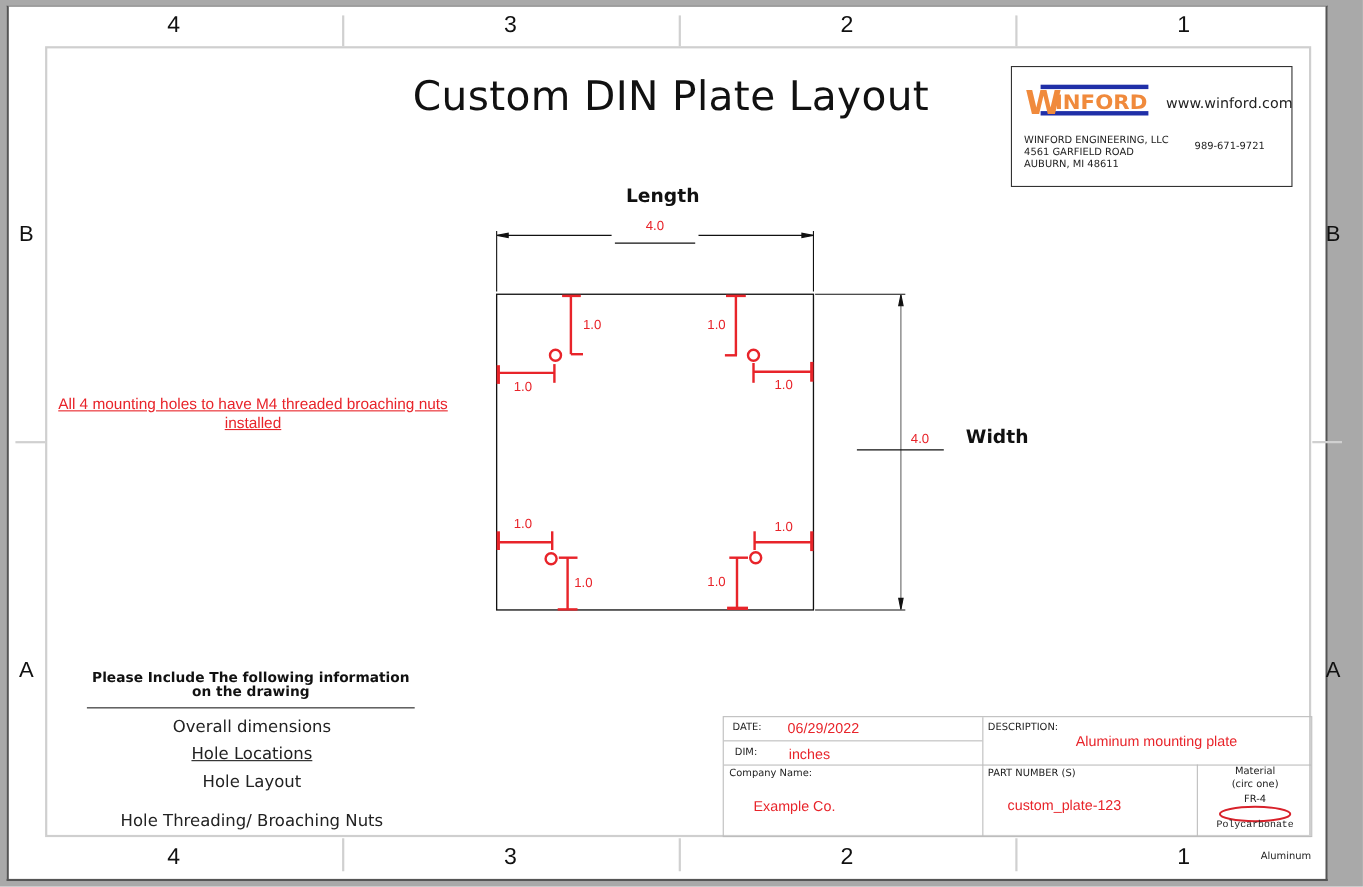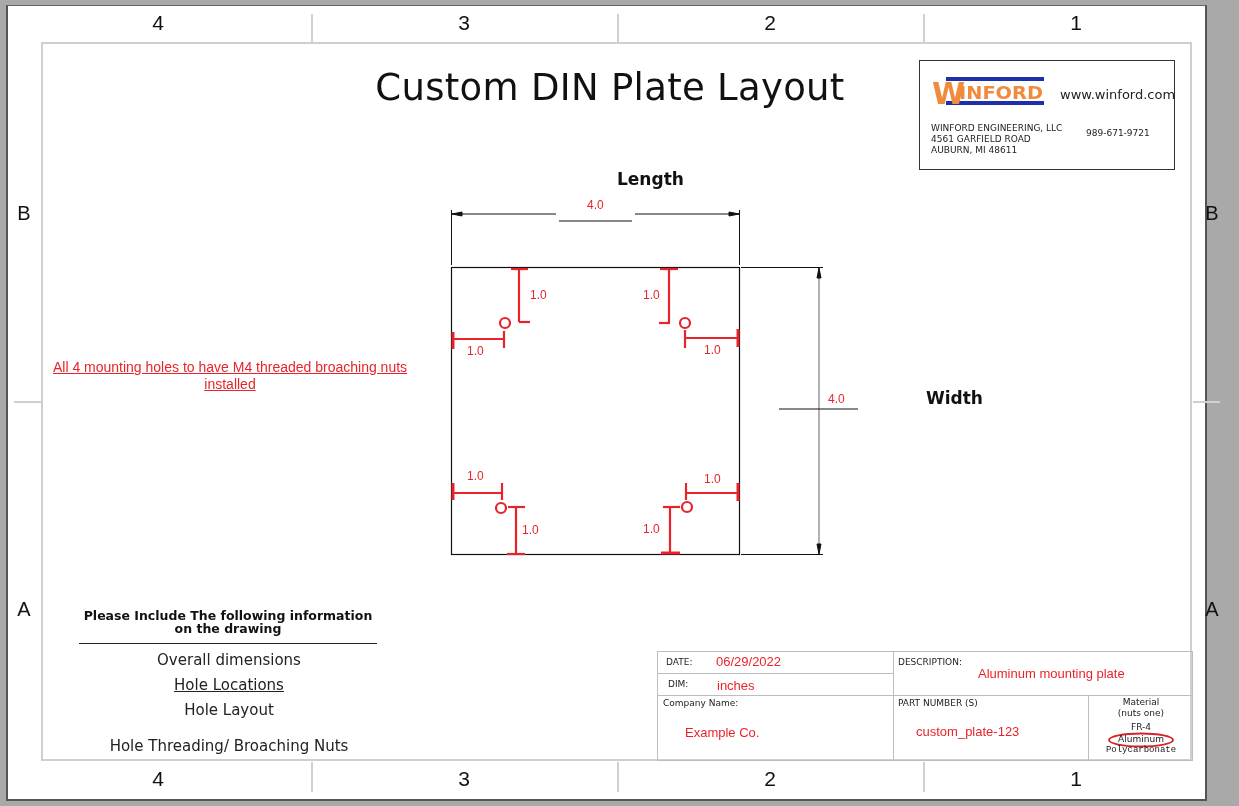--- a/index.html
+++ b/index.html
@@ -6,21 +6,21 @@
   body { width:1239px; height:806px; background:#a9a9a9; position:relative; overflow:hidden;
          font-family:"DejaVu Sans", sans-serif; }
   #sheet { position:absolute; left:6px; top:5px; width:1197px; height:793px; background:#fff;
            border-left:2px solid #555; border-top:1px solid #666; border-right:2px solid #555; border-bottom:2px solid #555; }
   .abs { position:absolute; }
   .zone-num { position:absolute; font-size:21px; color:#111; font-family:"Liberation Sans", sans-serif; text-align:center; width:40px; }
   .zone-let { position:absolute; font-size:20px; color:#111; font-family:"Liberation Sans", sans-serif; width:20px; text-align:center; }
   #inner { position:absolute; left:41px; top:42px; width:1151px; height:719px; border:2px solid #cfcfcf; box-sizing:border-box; }
   .title { position:absolute; left:300px; top:66px; width:620px; text-align:center; font-size:37px; color:#111; font-family:"DejaVu Sans", sans-serif; letter-spacing:0.3px; }
   .dimtxt { position:absolute; font-size:12px; color:#e8242a; font-family:"Liberation Sans", sans-serif; }
-  .bold-label { position:absolute; font-size:17px; font-weight:bold; color:#111; font-family:"DejaVu Sans", sans-serif;margin-left:48px; }
+  .bold-label { position:absolute; font-size:17px; font-weight:bold; color:#111; font-family:"DejaVu Sans", sans-serif; }
   .note { position:absolute; left:52px; top:359px; width:356px; text-align:center; font-size:14px; line-height:17px; color:#e8242a; text-decoration:underline; font-family:"Liberation Sans", sans-serif; }
   .info-head { position:absolute; left:80px; top:609px; width:296px; text-align:center; font-size:12.5px; font-weight:bold; line-height:13px; color:#111; font-family:"DejaVu Sans", sans-serif; }
   .info-rule { position:absolute; left:79px; top:643px; width:298px; height:0; border-top:1.5px solid #222; }
   .info-item { position:absolute; left:80px; width:298px; text-align:center; font-size:15px; color:#222; font-family:"DejaVu Sans", sans-serif; }
   #logo-box { position:absolute; left:919px; top:60px; width:256px; height:110px; border:1.5px solid #333; box-sizing:border-box; background:#fff; }
   .logo-small { position:absolute; font-size:9px; color:#222; font-family:"DejaVu Sans", sans-serif; line-height:11px; }
   #tblock { position:absolute; left:657px; top:651px; width:536px; height:110px; border:1px solid #bdbdbd; box-sizing:border-box; }
   .tb-line { position:absolute; background:#bdbdbd; }
   .tb-lbl { position:absolute; font-size:9px; color:#222; font-family:"DejaVu Sans", sans-serif; }
   .tb-val { position:absolute; font-size:13px; color:#e8242a; font-family:"Liberation Sans", sans-serif; }
@@ -168,16 +168,16 @@
 <div class="tb-val" style="left:716px;top:654px;">06/29/2022</div>
 <div class="tb-lbl" style="left:668px;top:679px;">DIM:</div>
 <div class="tb-val" style="left:717px;top:678px;">inches</div>
 <div class="tb-lbl" style="left:663px;top:698px;">Company Name:</div>
 <div class="tb-val" style="left:685px;top:725px;">Example Co.</div>
 <div class="tb-lbl" style="left:898px;top:657px;">DESCRIPTION:</div>
 <div class="tb-val" style="left:978px;top:666px;">Aluminum mounting plate</div>
 <div class="tb-lbl" style="left:898px;top:698px;">PART NUMBER (S)</div>
 <div class="tb-val" style="left:916px;top:724px;">custom_plate-123</div>
 <div class="mat" style="top:697px;">Material</div>
-<div class="mat" style="top:708px;">(nuts one)</div>
+<div class="mat" style="top:708px;">(circ one)</div>
 <div class="mat" style="top:722px;">FR-4</div>
-<div class="mat" style="top:734px;">Aluminum</div>
+<div class="mat" style="top:774px;text-align:right;">Aluminum</div>
 <div class="mat" style="top:745px;font-family:Liberation Mono, monospace;">Polycarbonate</div>
 
 </body></html>

